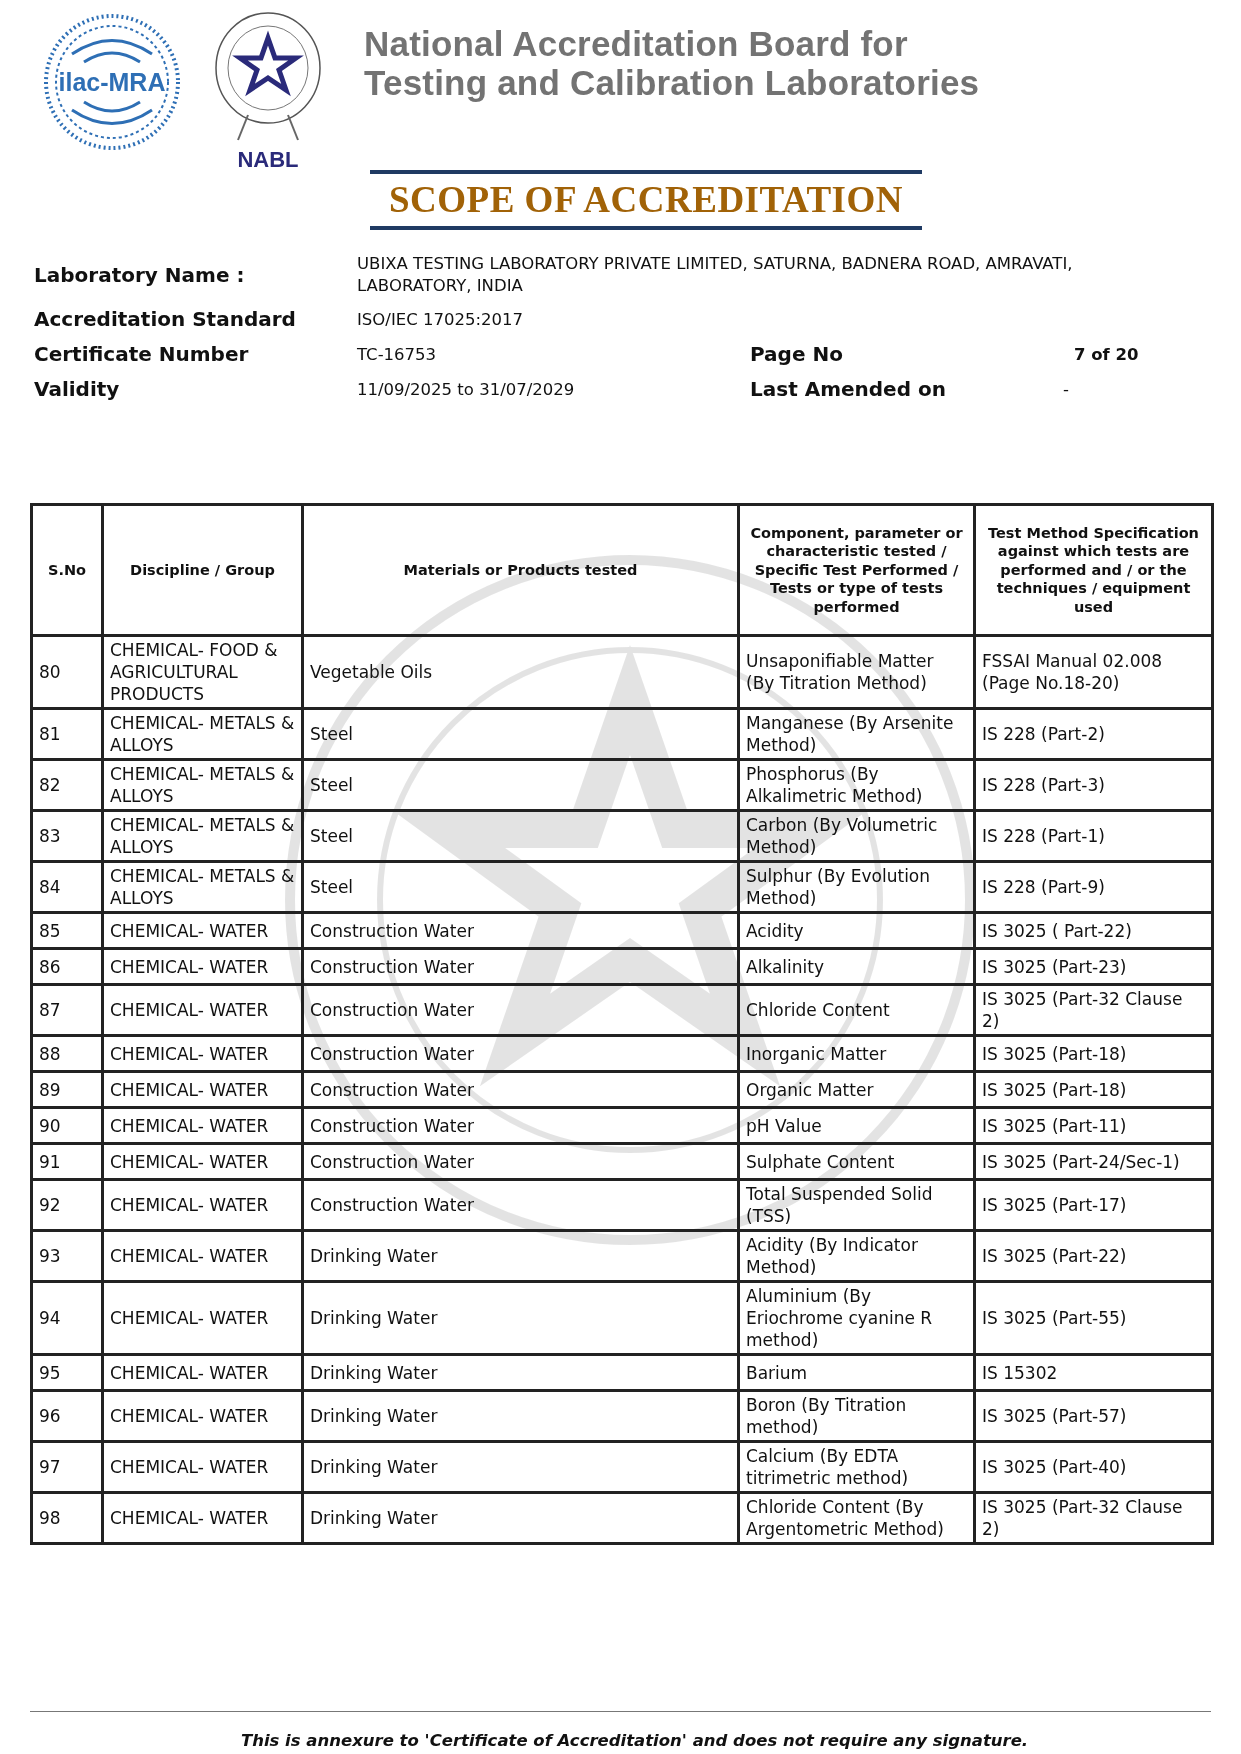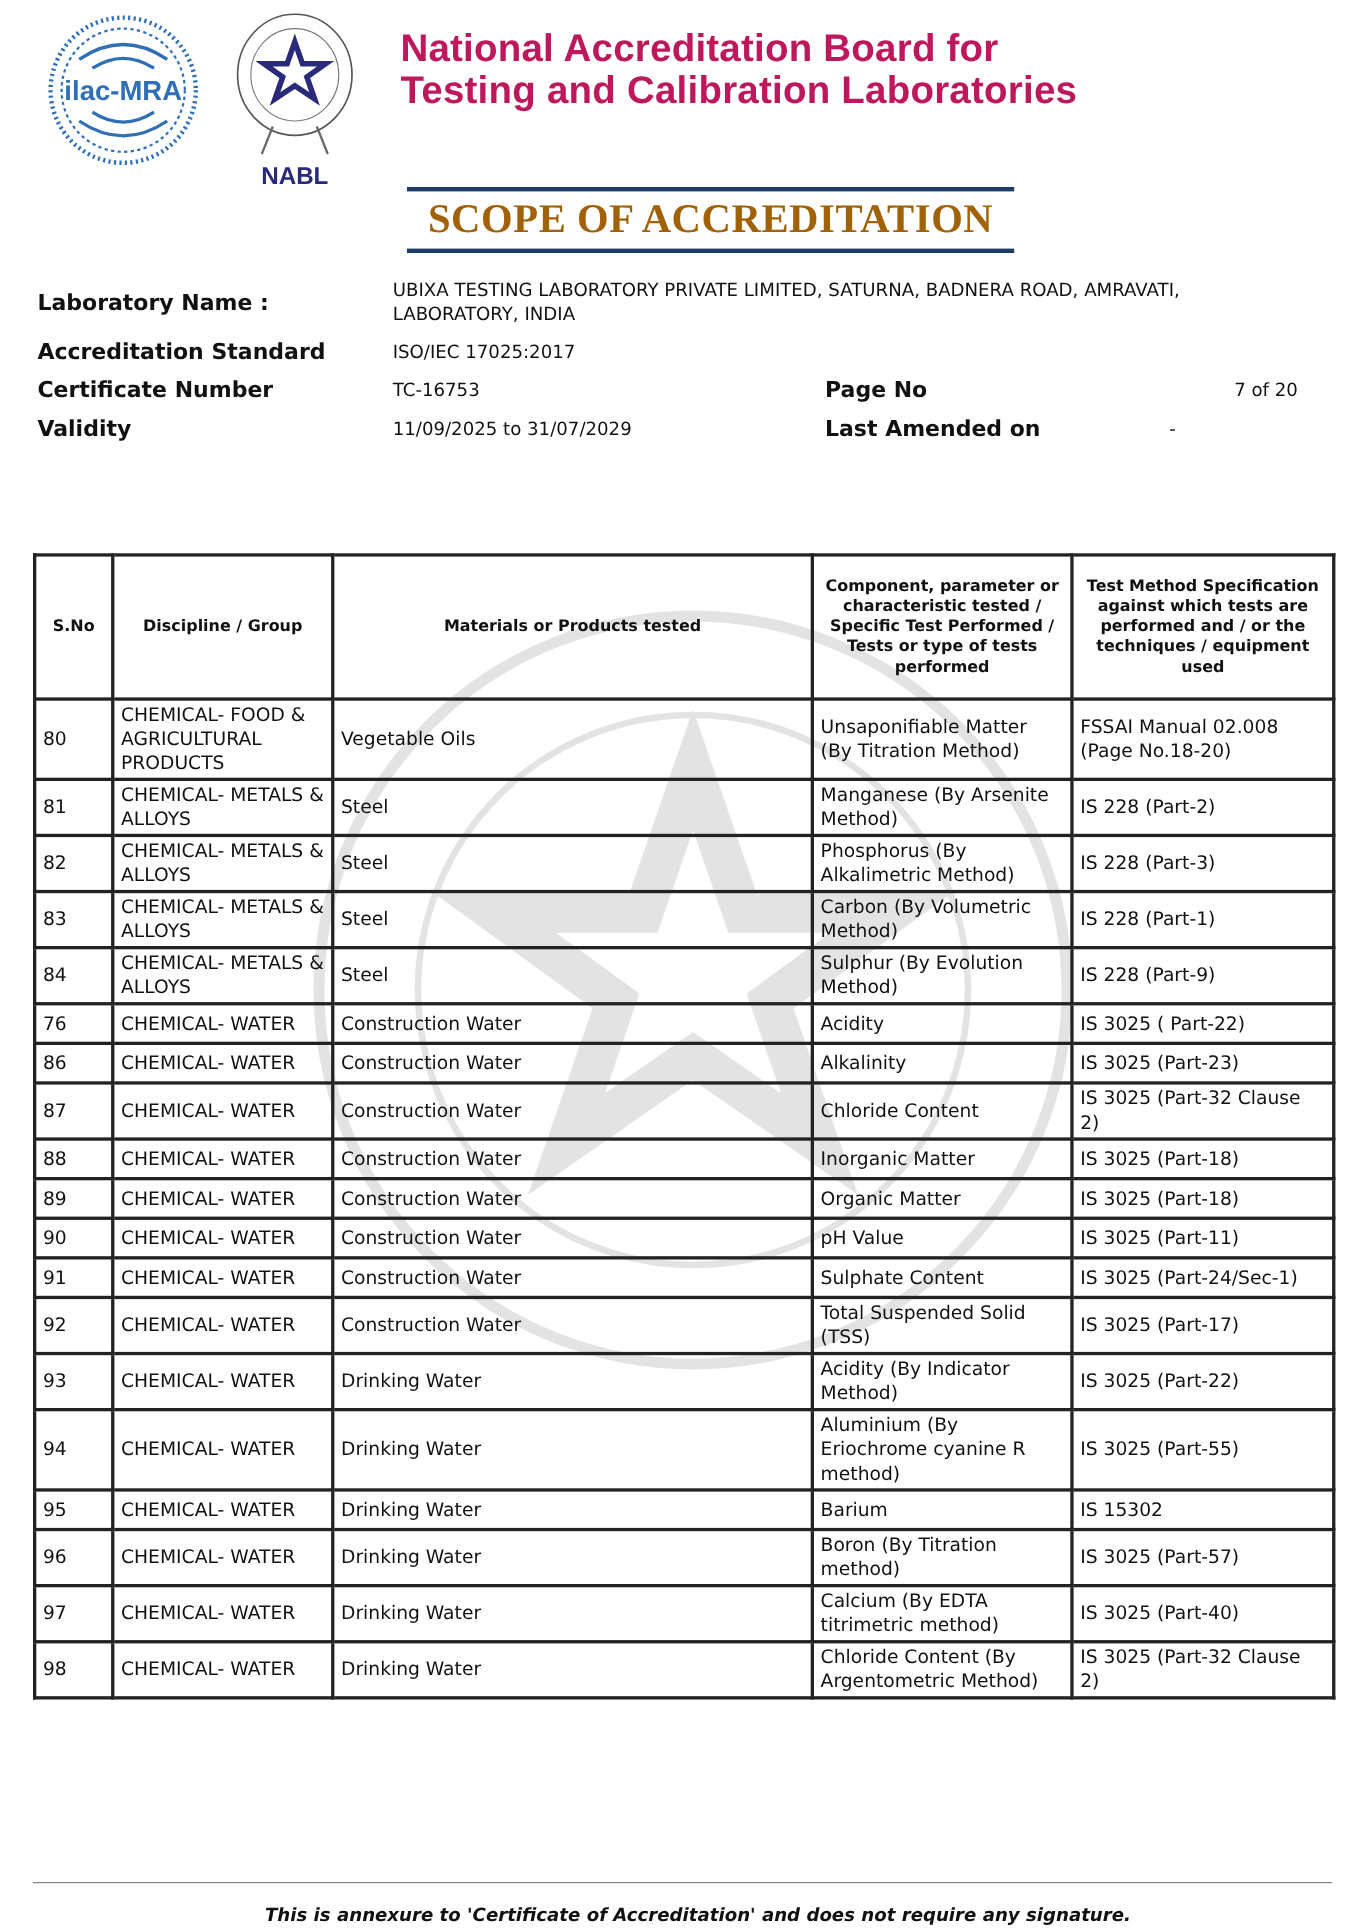--- a/index.html
+++ b/index.html
@@ -1,21 +1,21 @@
 <!DOCTYPE html>
 <html><head>
 <meta charset="utf-8">
 <style>
   html, body { margin: 0; padding: 0; background: #ffffff; }
   body { width: 1241px; height: 1754px; position: relative; overflow: hidden; font-family: "DejaVu Sans", sans-serif; color: #111; }
 
   .logo-ilac { position: absolute; left: 42px; top: 12px; width: 140px; height: 140px; }
   .logo-nabl { position: absolute; left: 208px; top: 10px; width: 120px; height: 165px; }
 
-  .org-title { position: absolute; left: 364px; top: 24px; font-family: "Liberation Sans", sans-serif; font-weight: bold; font-size: 35px; line-height: 39px; color: #be185d; letter-spacing: 0.2px; }
+  .org-title { position: absolute; left: 364px; top: 24px; font-family: "Liberation Sans", sans-serif; font-weight: bold; font-size: 35px; line-height: 39px; color: #737373; letter-spacing: 0.2px; }
 
   .scope-wrap { position: absolute; left: 370px; top: 170px; width: 552px; }
   .scope-rule { height: 4px; background: #1f3a63; }
   .scope-title { font-family: "Liberation Serif", serif; font-weight: bold; font-size: 37px; text-align: center; line-height: 52px; letter-spacing: 0.5px; color: #a16207; }
 
   .info { position: absolute; font-size: 16px; }
   .info-label { font-weight: bold; font-size: 20px; }
   .info-val { font-size: 16.5px; line-height: 22px; }
 
   .watermark { position: absolute; left: 270px; top: 540px; width: 720px; height: 720px; opacity: 0.13; pointer-events: none; }
@@ -70,21 +70,21 @@
   <div>UBIXA TESTING LABORATORY PRIVATE LIMITED, SATURNA, BADNERA ROAD, AMRAVATI,</div>
   <div>LABORATORY, INDIA</div>
 </div>
 
 <div class="info info-label" style="left:34px; top:307px;">Accreditation Standard</div>
 <div class="info info-val" style="left:357px; top:309px;">ISO/IEC 17025:2017</div>
 
 <div class="info info-label" style="left:34px; top:342px;">Certificate Number</div>
 <div class="info info-val" style="left:357px; top:344px;">TC-16753</div>
 <div class="info info-label" style="left:750px; top:342px;">Page No</div>
-<div class="info info-val" style="left:1122px; top:344px;">7 of 20</div>
+<div class="info info-val" style="left:1074px; top:344px;font-weight:bold;">7 of 20</div>
 
 <div class="info info-label" style="left:34px; top:377px;">Validity</div>
 <div class="info info-val" style="left:357px; top:379px;">11/09/2025 to 31/07/2029</div>
 <div class="info info-label" style="left:750px; top:377px;">Last Amended on</div>
 <div class="info info-val" style="left:1063px; top:379px;">-</div>
 
 <div class="watermark">
   <svg width="720" height="720" viewBox="0 0 720 720">
     <circle cx="360" cy="360" r="340" fill="none" stroke="#333" stroke-width="10"></circle>
     <circle cx="360" cy="360" r="250" fill="none" stroke="#333" stroke-width="6"></circle>
@@ -139,21 +139,21 @@
         <td>IS 228 (Part-1)</td>
       </tr>
     <tr>
         <td>84</td>
         <td>CHEMICAL- METALS &amp; ALLOYS</td>
         <td>Steel</td>
         <td>Sulphur (By Evolution Method)</td>
         <td>IS 228 (Part-9)</td>
       </tr>
     <tr>
-        <td>76</td>
+        <td>85</td>
         <td>CHEMICAL- WATER</td>
         <td>Construction Water</td>
         <td>Acidity</td>
         <td>IS 3025 ( Part-22)</td>
       </tr>
     <tr>
         <td>86</td>
         <td>CHEMICAL- WATER</td>
         <td>Construction Water</td>
         <td>Alkalinity</td>

